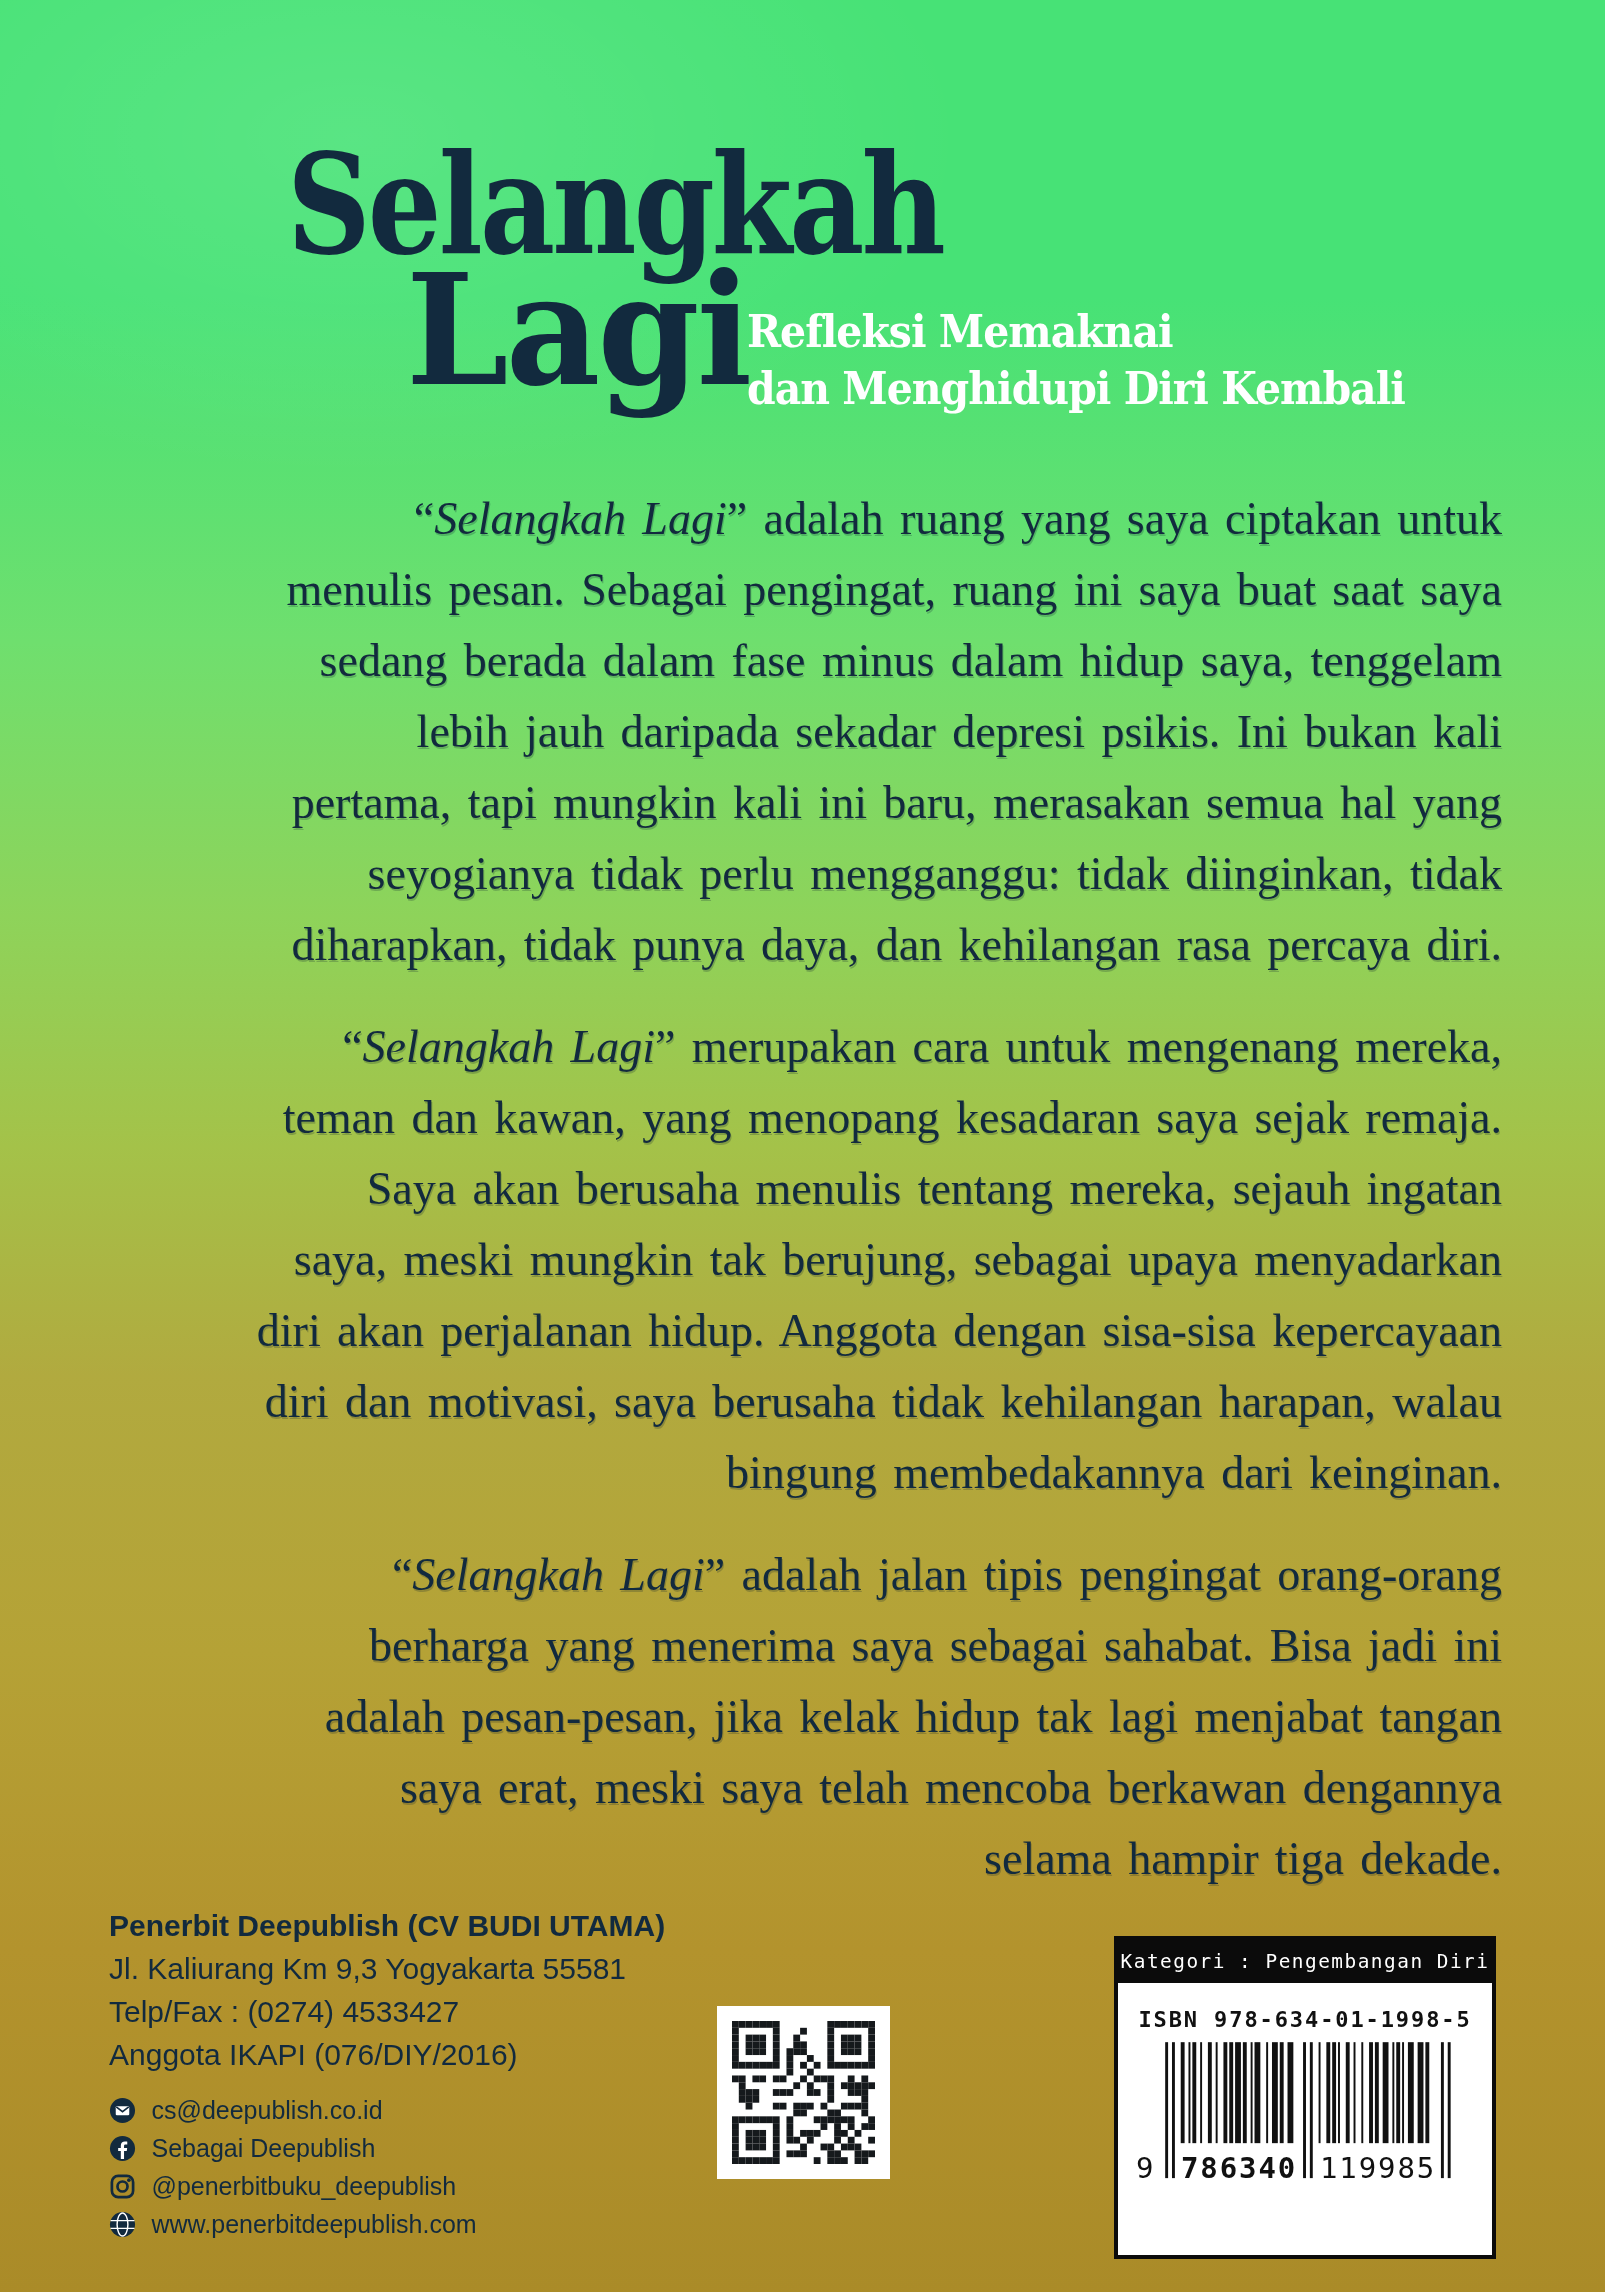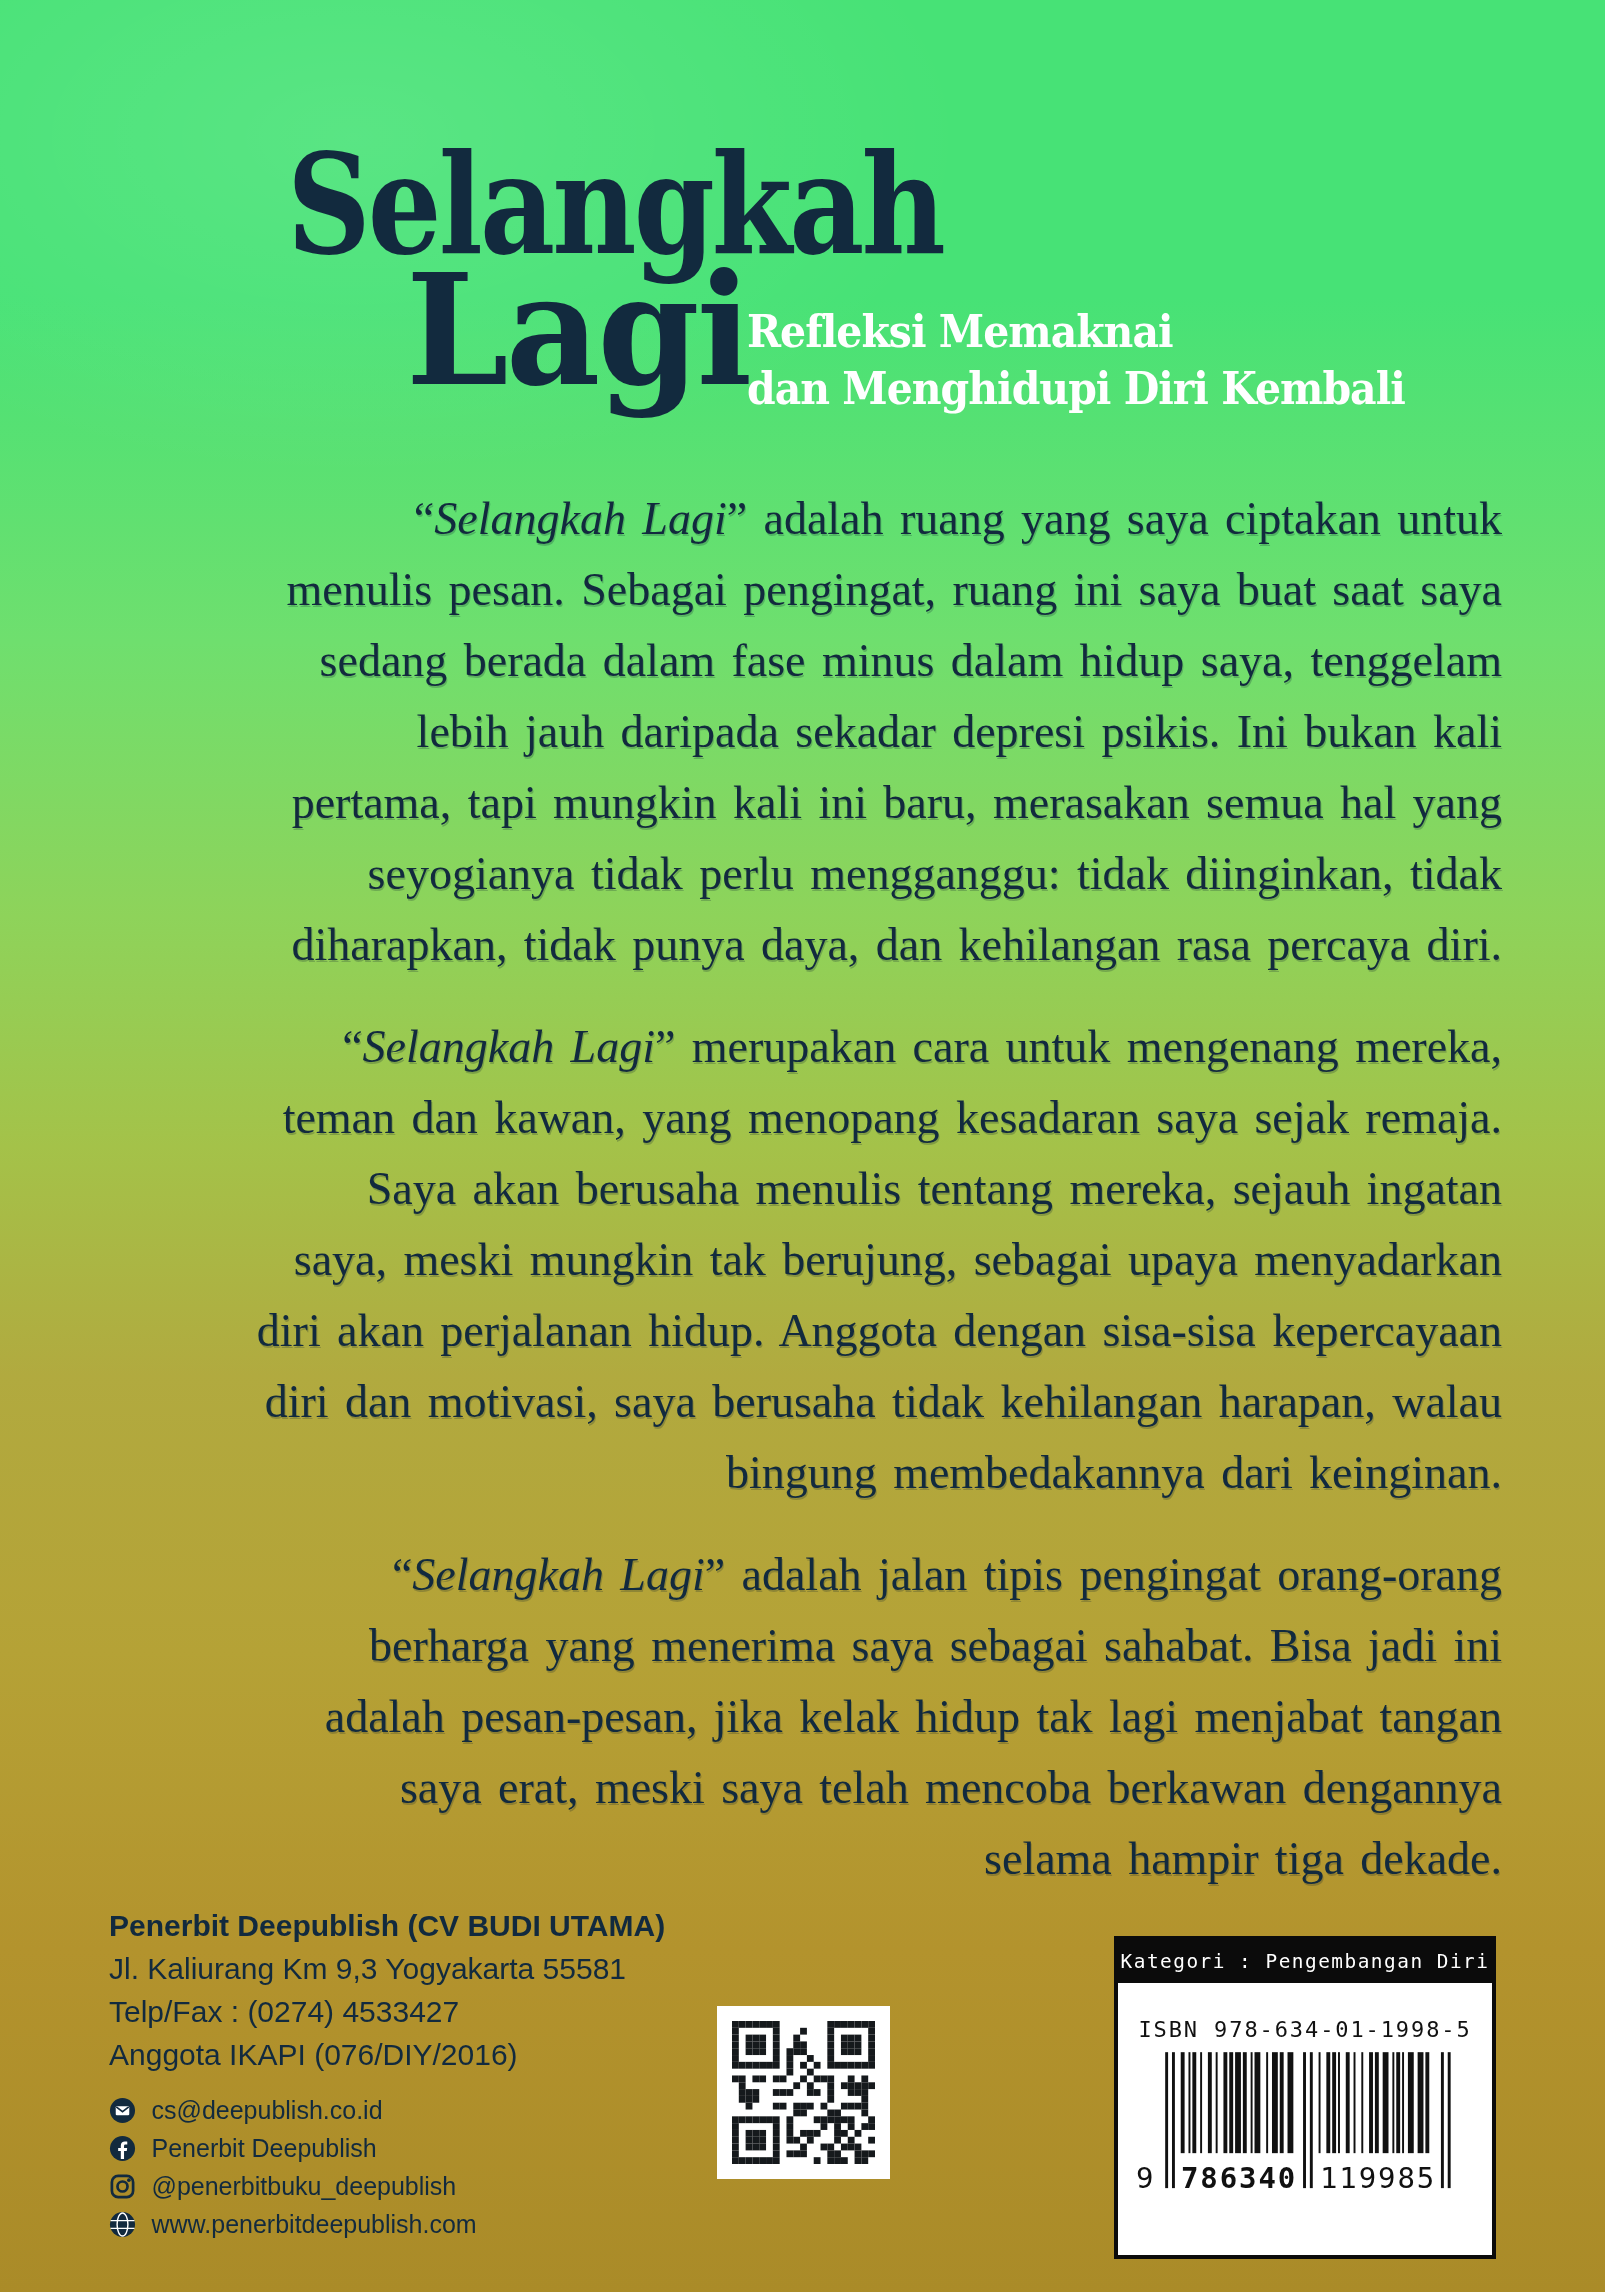--- a/index.html
+++ b/index.html
@@ -75,22 +75,22 @@
     background:var(--paper);border:4.9px solid #0b0b0b;box-sizing:border-box;
   }
   .bc-header{
     background:#0b0b0b;color:var(--paper);height:43px;
     display:flex;align-items:center;justify-content:center;
     font-family:"DejaVu Sans Mono", monospace;
     font-size:19.4px;letter-spacing:1.5px;white-space:nowrap;
   }
   .bc-body{position:relative;height:216px;}
   .bc-isbn{
-    margin-top:34px;text-align:center;
-    font-family:"DejaVu Sans Mono", monospace;font-weight:400;
+    margin-top:24px;text-align:center;
+    font-family:"DejaVu Sans Mono", monospace;font-weight:700;
     font-size:22px;letter-spacing:1.9px;color:#111;white-space:nowrap;
   }
   .bars-wrap{position:relative;margin:9.7px auto 0 auto;width:334px;height:146px;}
   .bc-digits span{
     position:absolute;
     font-family:"DejaVu Sans Mono", monospace;font-size:29px;color:#111;
   }
   .bc-digit-left{left:-1.9px;top:109px;}
   .bc-digit-mid{left:43px;top:109px;width:116px;text-align:center;letter-spacing:1.9px;font-weight:bold;}
   .bc-digit-right{left:182px;top:109px;width:116px;text-align:center;letter-spacing:1.9px;}
@@ -148,21 +148,21 @@
           <rect x="7" y="9.5" width="14" height="9.5" rx="1.2" fill="#ffffff"></rect>
           <path d="M7.5 10.2l6.5 5 6.5-5" stroke="#122a3e" stroke-width="1.7" fill="none"></path>
         </svg>
         <span class="contact-label">cs@deepublish.co.id</span>
       </div>
       <div class="contact-row">
         <svg class="cicon" viewBox="0 0 28 28">
           <circle cx="14" cy="14" r="13" fill="#122a3e"></circle>
           <path d="M15.6 25v-8.4h2.8l.45-3.2h-3.25v-2c0-.95.3-1.6 1.65-1.6h1.7V6.9c-.3-.04-1.3-.12-2.5-.12-2.5 0-4.2 1.5-4.2 4.3v2.3H9.5v3.2h2.75V25z" fill="#ffffff"></path>
         </svg>
-        <span class="contact-label">Penerbit Deepublish</span>
+        <span class="contact-label">Sebagai Deepublish</span>
       </div>
       <div class="contact-row">
         <svg class="cicon" viewBox="0 0 28 28">
           <rect x="3" y="3" width="22" height="22" rx="6.5" fill="none" stroke="#122a3e" stroke-width="2.8"></rect>
           <circle cx="14" cy="14" r="5.2" fill="none" stroke="#122a3e" stroke-width="2.8"></circle>
           <circle cx="20.6" cy="7.4" r="1.9" fill="#122a3e"></circle>
         </svg>
         <span class="contact-label">@penerbitbuku_deepublish</span>
       </div>
       <div class="contact-row">

